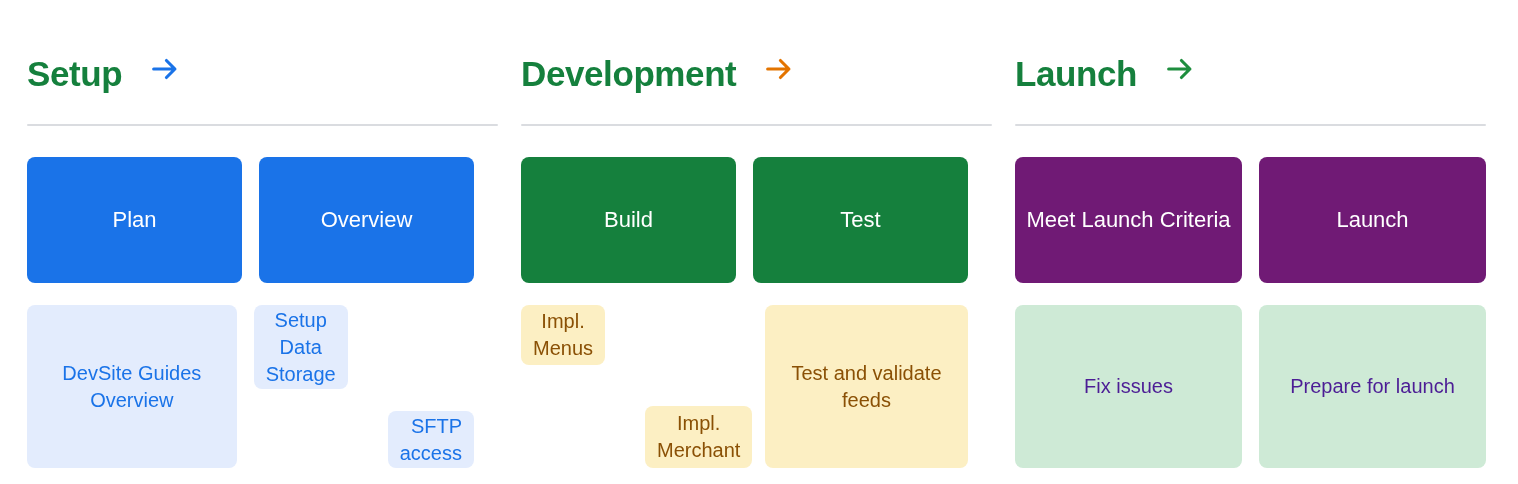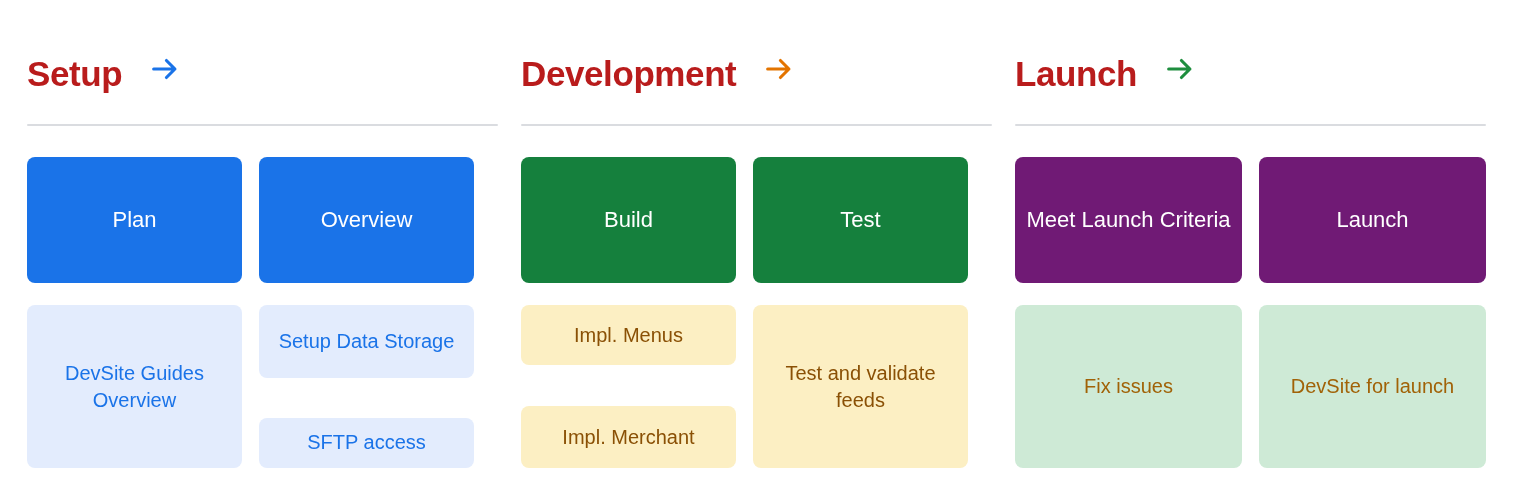--- a/index.html
+++ b/index.html
@@ -40,21 +40,21 @@
     height: 124px;
     display: flex;
     align-items: center;
     gap: 26px;
     padding-top: 10px;
   }
 
   .phase-title {
     font-size: 35px;
     font-weight: 700;
-    color: #b91c1c;
+    color: #15803d;
     letter-spacing: -0.4px;
     line-height: 1;
     white-space: nowrap;
     margin-top: 12px;
   }
 
   .phase-arrow {
     width: 34px;
     height: 34px;
     flex: 0 0 auto;
@@ -94,21 +94,21 @@
     text-align: center;
     color: #ffffff;
     font-size: 22px;
     line-height: 1.3;
     padding: 6px 10px;
   }
 
   .task-col {
     width: 227px;
     display: flex;
-    flex-direction: column;
+    flex-direction: row;
     gap: 40px;
   }
 
   .task-card {
     border-radius: 8px;
     display: flex;
     align-items: center;
     justify-content: center;
     text-align: center;
     font-size: 20px;
@@ -120,21 +120,21 @@
   .task-card.half-b { height: 62px; margin-top: auto; }
   .task-card.tall-a { height: 84px; }
   .task-card.tall-b { height: 57px; margin-top: auto; text-align: right; }
 
   
   .c-blue-solid   { background: #1a73e8; }
   .c-blue-light   { background: #e3ecfd; color: #1a73e8; }
   .c-orange-solid { background: #15803d; }
   .c-orange-light { background: #fcefc3; color: #8a5005; }
   .c-green-solid  { background: #701a75; }
-  .c-green-light  { background: #ceead6; color: #a16207; }
+  .c-green-light  { background: #ceead6; color: #4c1d95; }
 </style>
 </head>
 <body>
 
 <div class="board">
 
   <div class="phase-column col-1">
     <div class="phase-header">
       <span class="phase-title">Setup</span>
       <svg class="phase-arrow" viewBox="0 0 24 24" fill="none">
@@ -223,19 +223,19 @@
     </div>
 
     <div class="task-row">
       <div class="task-col">
         <div class="task-card full c-green-light">
           <span>Fix issues</span>
         </div>
       </div>
       <div class="task-col">
         <div class="task-card full c-green-light">
-          <span>DevSite for launch</span>
+          <span>Prepare for launch</span>
         </div>
       </div>
     </div>
   </div>
 
 </div>
 
 </body></html>

